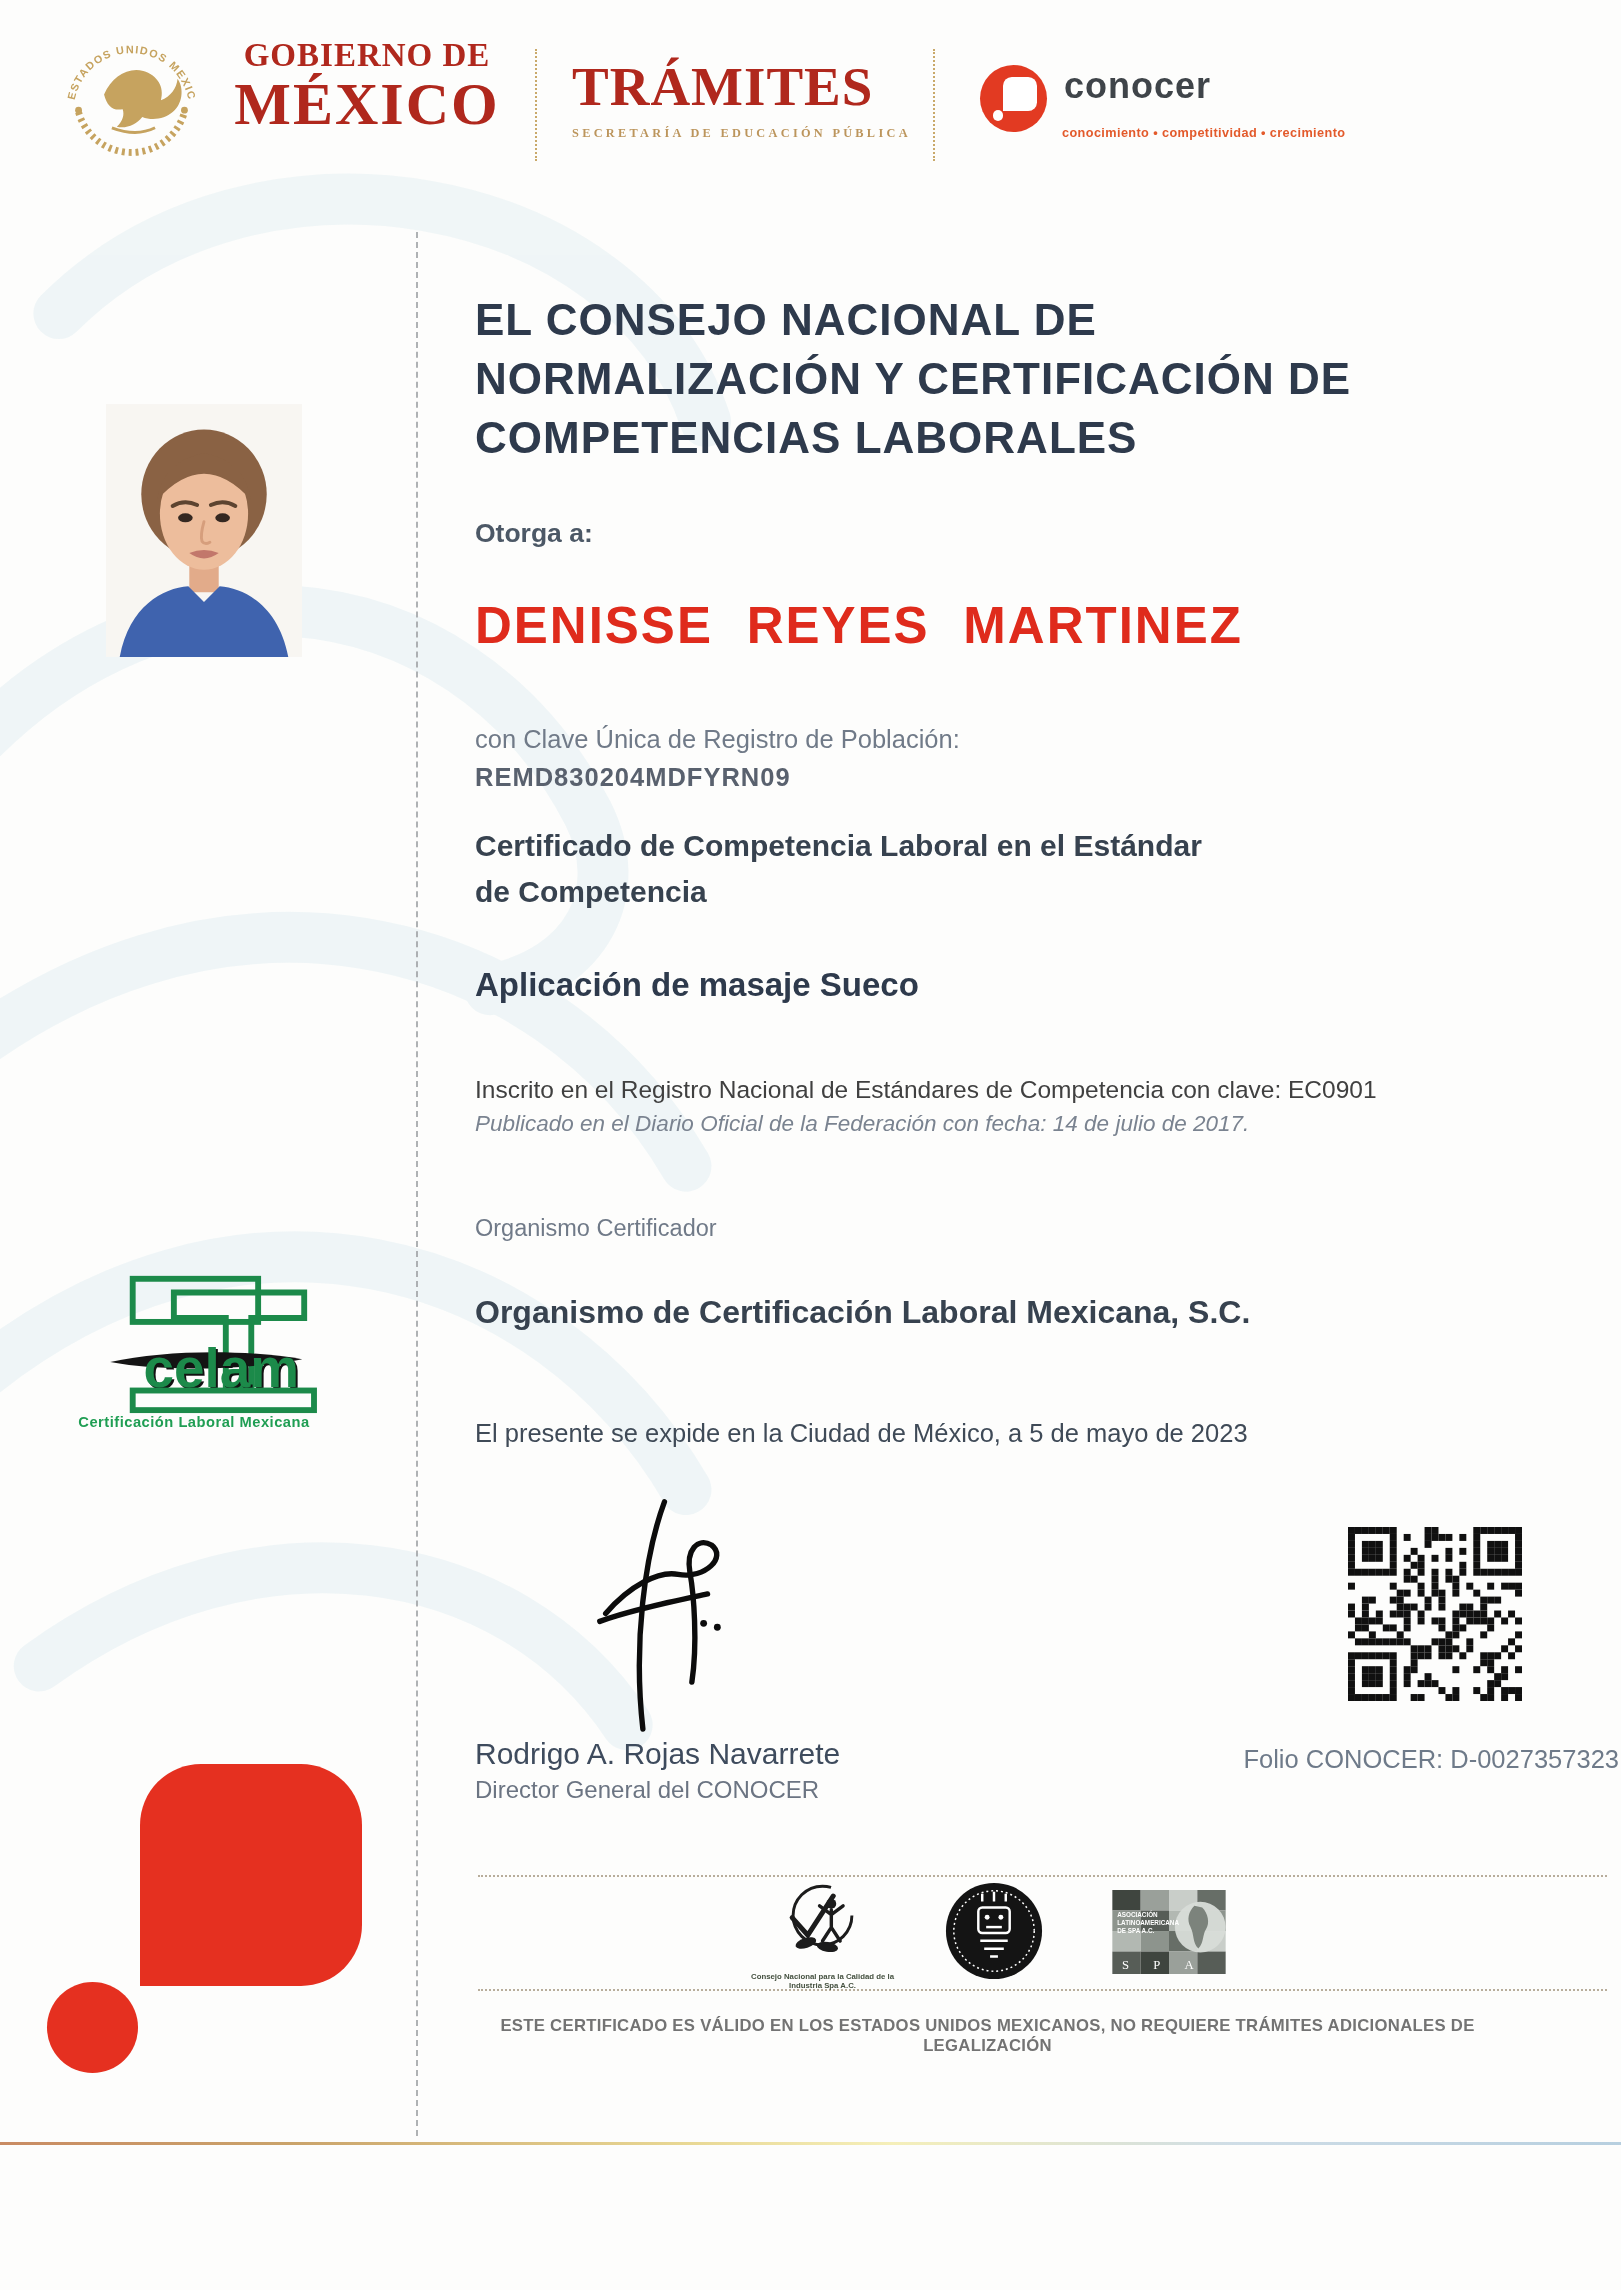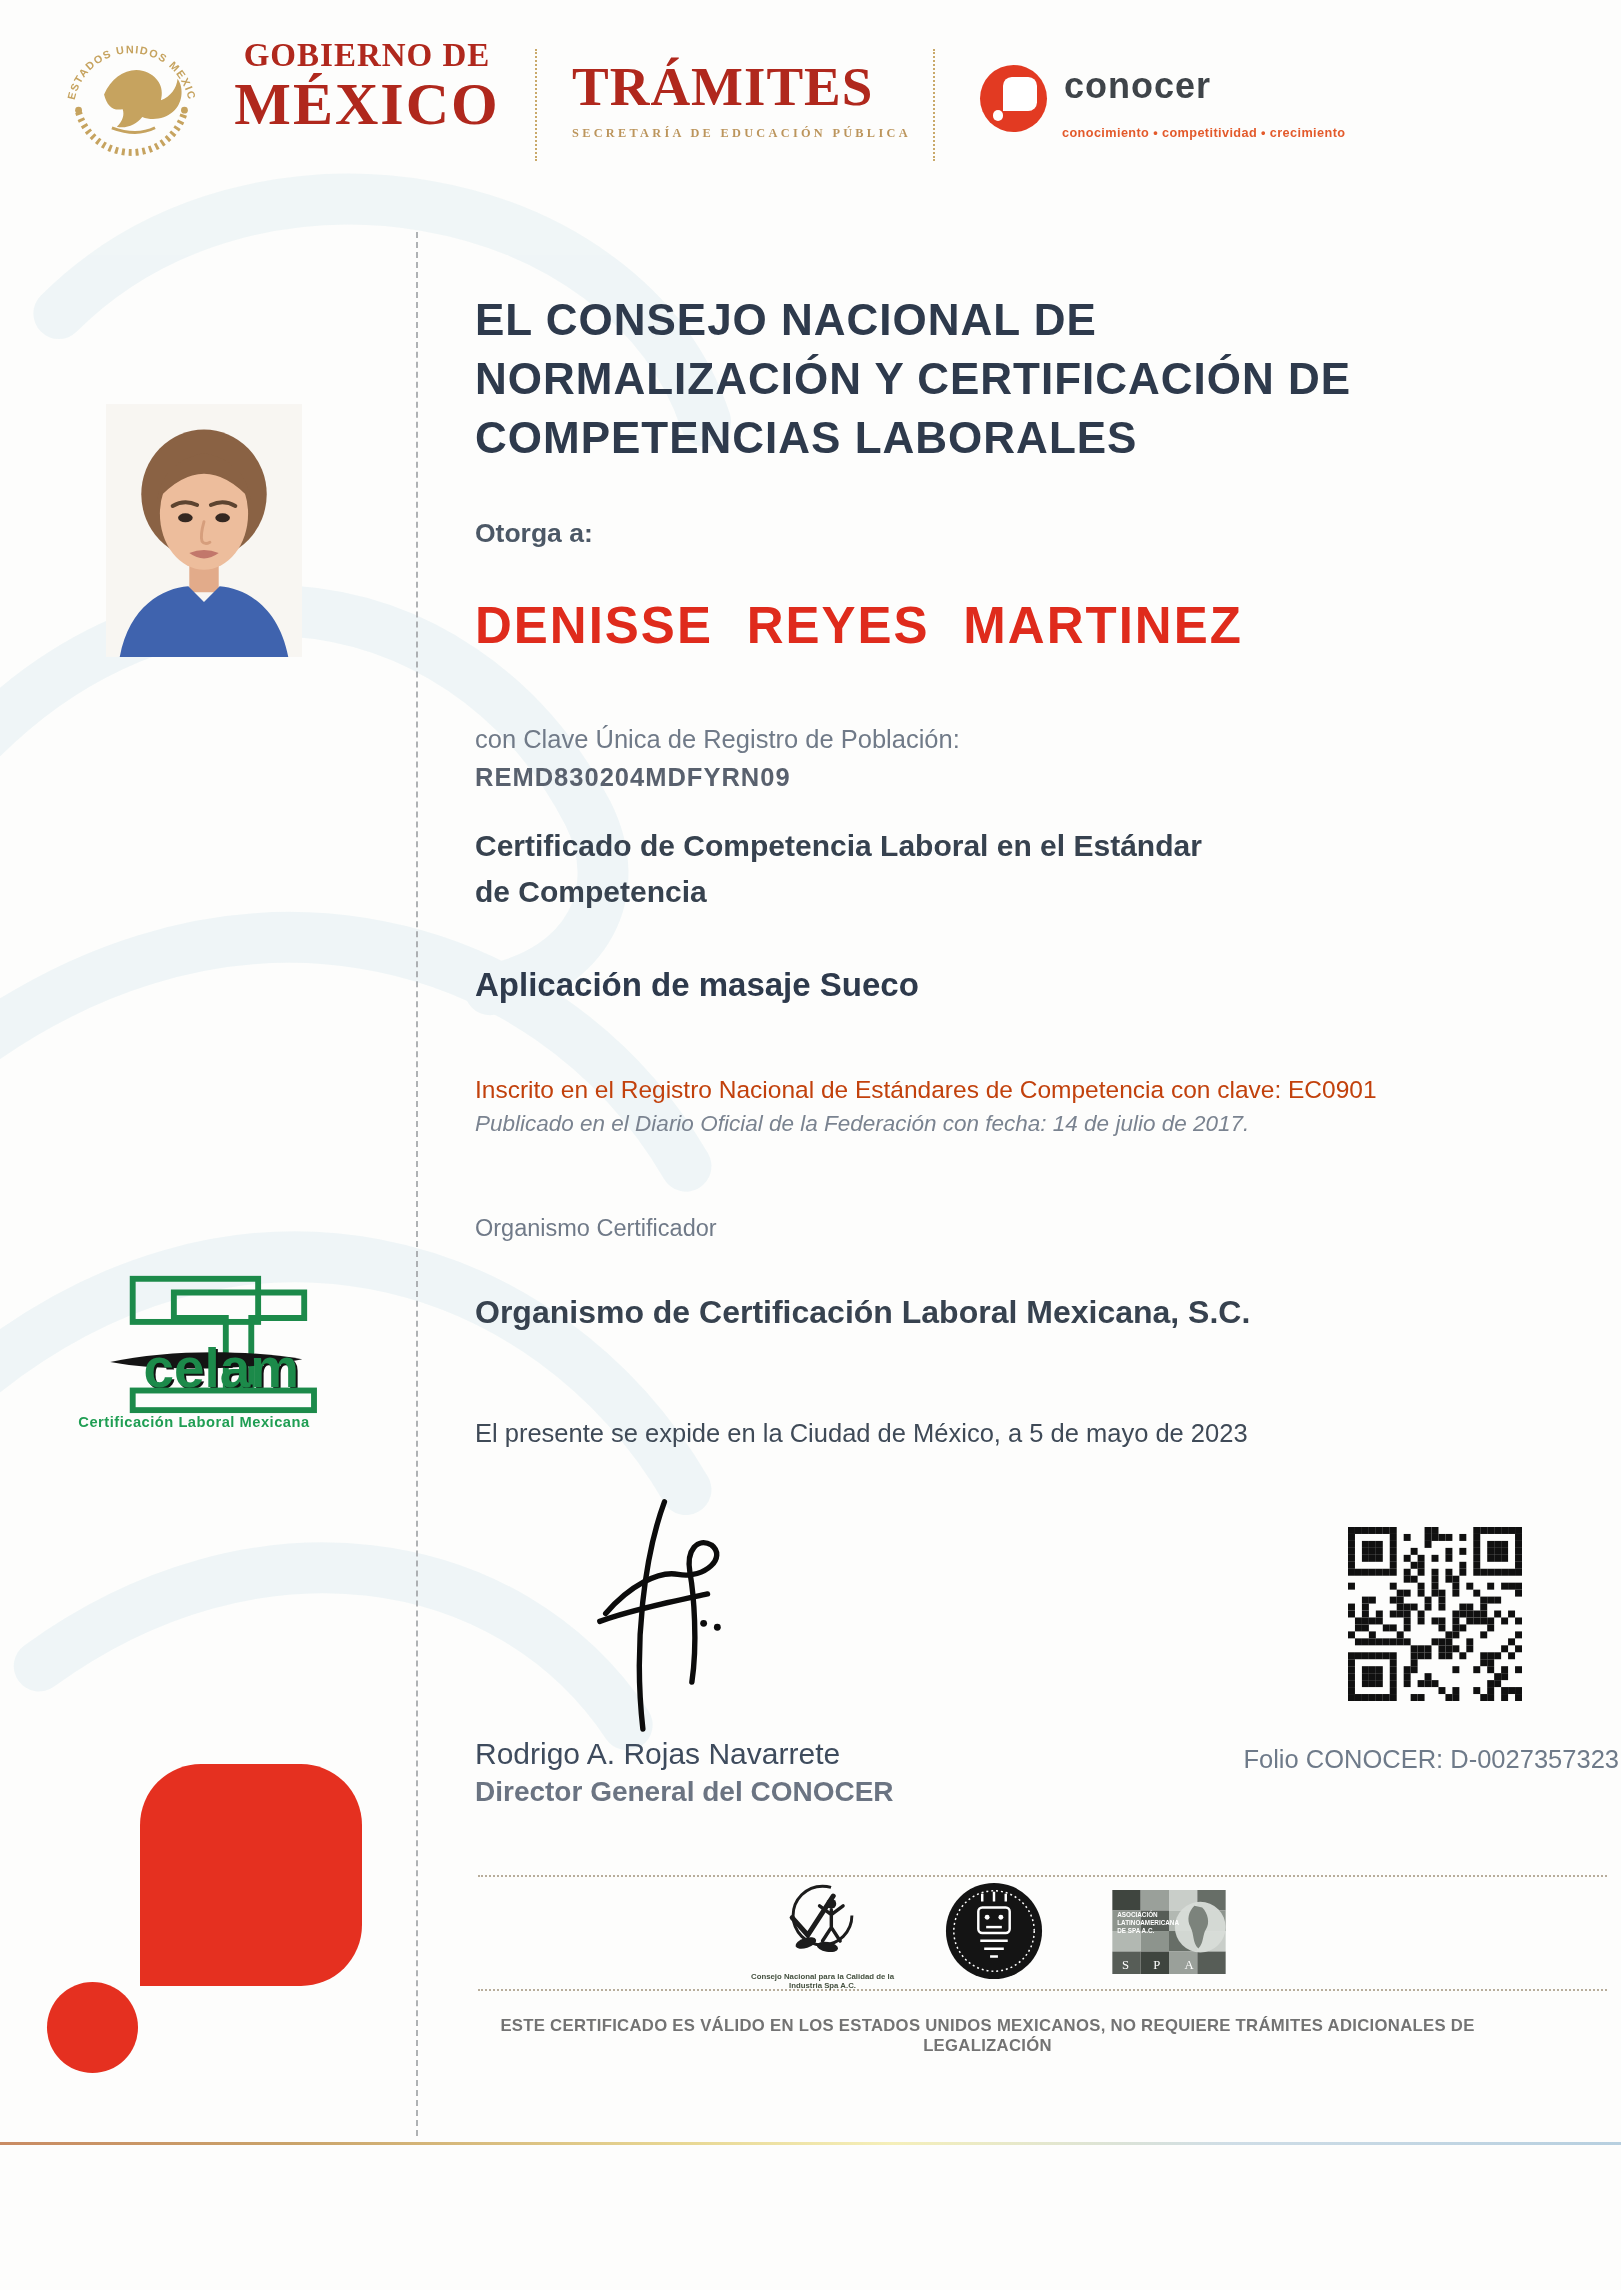--- a/index.html
+++ b/index.html
@@ -44,28 +44,28 @@
   
   .main-title{position:absolute;left:475px;top:290px;width:980px;
               font-size:44px;line-height:59px;font-weight:700;letter-spacing:1px;color:#2e3a4c;}
   .otorga{position:absolute;left:475px;top:518px;font-size:26.5px;font-weight:700;color:#4c5866;}
   .recipient{position:absolute;left:475px;top:596px;font-size:51px;font-weight:700;color:#df2b1c;
              letter-spacing:2px;word-spacing:17.6px;}
   .curp-label{position:absolute;left:475px;top:725px;font-size:25.5px;color:#707a88;}
   .curp{position:absolute;left:475px;top:763px;font-size:25.5px;font-weight:700;color:#59616e;letter-spacing:1px;}
   .cert-lines{position:absolute;left:475px;top:823px;font-size:30px;line-height:46px;font-weight:700;color:#37424f;}
   .standard{position:absolute;left:475px;top:966px;font-size:33px;font-weight:700;color:#2e3a4c;}
-  .registry{position:absolute;left:475px;top:1076px;font-size:24.5px;color:#c2410c;}
+  .registry{position:absolute;left:475px;top:1076px;font-size:24.5px;color:#404040;}
   .published{position:absolute;left:475px;top:1111px;font-size:22.5px;font-style:italic;color:#7a8390;}
   .org-label{position:absolute;left:475px;top:1215px;font-size:23.5px;color:#707a88;}
   .org-name{position:absolute;left:475px;top:1294px;font-size:32px;font-weight:700;color:#37424f;}
   .issued{position:absolute;left:475px;top:1419px;font-size:25.5px;color:#3f4a57;}
   .signature{position:absolute;left:588px;top:1496px;}
   .signer-name{position:absolute;left:475px;top:1737px;font-size:30px;font-weight:400;color:#3e4b5d;}
-  .signer-title{position:absolute;left:475px;top:1776px;font-size:28px;color:#6b7482;font-weight:bold;}
+  .signer-title{position:absolute;left:475px;top:1776px;font-size:24px;color:#6b7482;}
   .folio{position:absolute;left:1215px;top:1745px;width:404px;text-align:right;font-size:25.5px;color:#6e7a89;}
   .qr{position:absolute;left:1348px;top:1527px;width:174px;height:174px;}
 
   
   .strip-line{position:absolute;left:478px;width:1129px;border-top:2.9px dotted #b8ad9b;}
   .strip-top{top:1875px;} .strip-bottom{top:1989px;}
   .assoc1{position:absolute;left:749px;top:1882px;width:147px;text-align:center;}
   .assoc1-cap{font-size:7.8px;line-height:8.8px;color:#44503f;font-weight:700;margin-top:14px;}
   .assoc2{position:absolute;left:943px;top:1880px;}
   .assoc3{position:absolute;left:1112px;top:1890px;}

